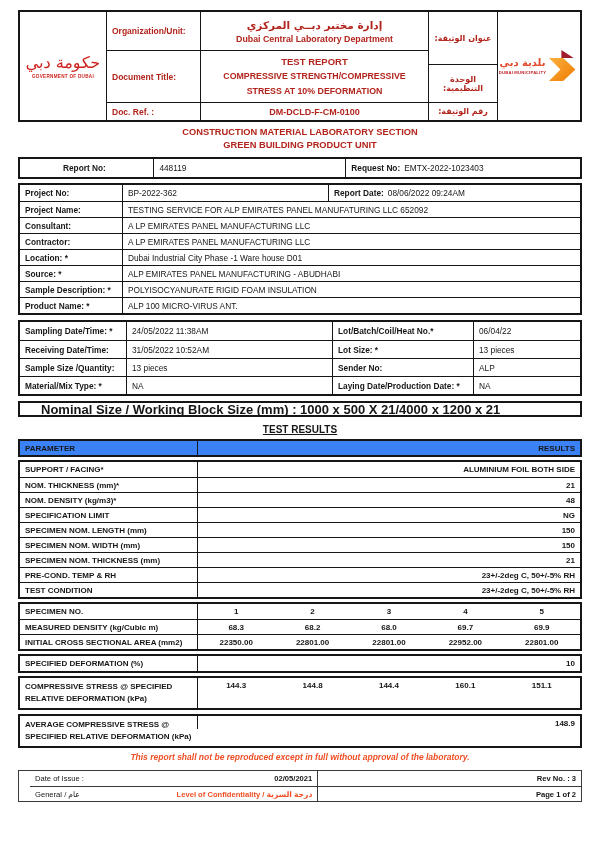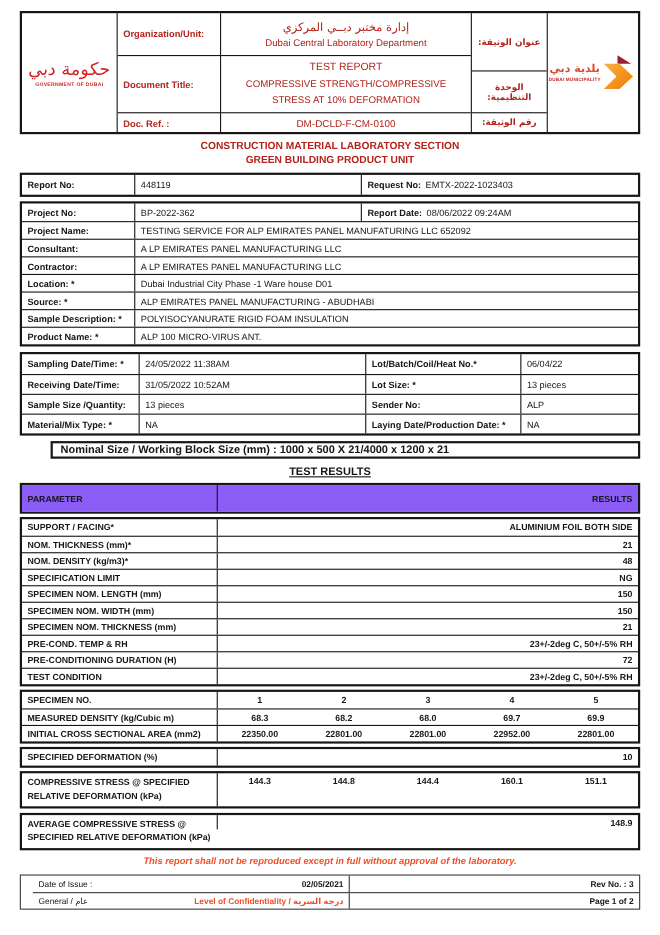--- a/index.html
+++ b/index.html
@@ -19,21 +19,21 @@
   .c-govlogo { width:86px; align-items:center; justify-content:center; }
   .c-enlabels { width:94px; }
   .c-mid { width:228px; }
   .c-arlabels { width:69px; }
   .c-dmlogo { width:83px; align-items:center; justify-content:center; }
   .hr1 { height:38px; } .hr2 { height:52px; } .hr3 { height:18px; }
   .hdr .cell { display:flex; flex-direction:column; justify-content:center; }
   .hdr .cell + .cell { border-top:1px solid #161616; }
   .enlab { padding-left:5px; font-weight:700; color:#b2241c; font-size:8.5px; }
   .arlab { align-items:center; font-weight:700; color:#b2241c; font-size:8px; text-align:center; }
-  .midcell { align-items:center; text-align:right; color:#b2241c; font-weight:400; }
+  .midcell { align-items:center; text-align:right; color:#b2241c; font-weight:700; }
   .mid-ar { font-size:10.5px; line-height:15px; }
   .mid-en { font-size:8.8px; line-height:12px; }
   .ttl1 { font-size:9.5px; line-height:15px; }
   .ttl2, .ttl3 { font-size:8.8px; line-height:15px; }
   .refv { font-size:9px; }
 
   .govlogo { text-align:center; color:#cf2420; }
   .govlogo .calli { font-size:16px; line-height:18px; transform:skewX(-6deg); }
   .govlogo .cap { font-size:4.6px; font-weight:700; letter-spacing:.3px; margin-top:2px; }
 
@@ -48,45 +48,45 @@
 
   
   .tbl { border:2px solid #161616; background:#fff; }
   .thin { border-width:1px; border-color:#3a3a3a;padding-left:11px; }
   .trow { display:flex; align-items:stretch; }
   .trow + .trow { border-top:1px solid #161616; }
   .tcell { display:flex; align-items:center; padding:1px 5px; font-size:8.3px; overflow:hidden; white-space:nowrap; }
   .tcell + .tcell { border-left:1px solid #161616; }
   .lab { font-weight:700; }
 
-  .report-tbl { margin-top:5px; }
+  .report-tbl { margin-top:5px;padding-left:38px; }
   .report-tbl .trow { height:18px; }
   .w-lab { width:102px; } .w-val { width:206px; } .w-right { width:252px; }
   .inline-lab { font-weight:700; margin-right:4px; }
 
   .project-tbl { margin-top:4px; }
   .project-tbl .trow { height:16px; }
   .project-tbl .w-fullval { width:458px; }
 
   .sampling-tbl { margin-top:5px; }
   .sampling-tbl .trow { height:18px; }
   .s1 { width:106px; } .s2 { width:206px; } .s3 { width:141px; } .s4 { width:107px; }
 
-  .nominal { margin-top:5px; border:2px solid #161616; height:16px; display:flex; align-items:center; padding:0 7px; font-size:10px; font-weight:700;margin-left:28px; }
+  .nominal { margin-top:5px; border:2px solid #161616; height:16px; display:flex; align-items:center; padding:0 21px; font-size:13px; font-weight:700; }
 
   .results-heading { margin-top:7px; text-align:center; font-size:10px; font-weight:700; text-decoration:underline; }
 
   
   .res { margin-top:3px; }
   .res .trow { height:15px; }
   .res .tcell { font-size:8px; }
   .p-col { width:177px; font-weight:700; }
   .r-col { width:383px; justify-content:flex-end; font-weight:700; }
   .res-hdr { margin-top:4px; }
-  .res-hdr .trow { height:24px; background:#8b5cf6; }
+  .res-hdr .trow { height:14px; background:#3b82f6; }
   .vals5 { width:383px; display:flex; padding:0; }
   .vals5 span { width:20%; text-align:center; font-weight:700; font-size:8px; align-self:center; }
   .two-line { flex-direction:column; align-items:flex-start; justify-content:center; line-height:12px; white-space:normal; }
   .res-tall .trow { height:30px; }
   .res-tall .vals5 span, .res-tall .r-col { align-self:flex-start; padding-top:3px; }
   .res-tall .r-col { align-items:flex-start; }
 
   
   .addr { margin-top:16px; text-align:center; font-family:"Liberation Serif","DejaVu Serif",serif; font-weight:700; font-size:8.2px; color:#111; }
   .disclaimer { margin-top:4px; text-align:center; font-style:italic; font-weight:700; font-size:8.5px; color:#ef4e24; }
@@ -400,28 +400,20 @@
       <div class="trow">
         <div class="tcell p-col">
             <span>PRE-COND. TEMP &amp; RH</span>
           </div>
         <div class="tcell r-col">
             <span>23+/-2deg C, 50+/-5% RH</span>
           </div>
       </div>
       <div class="trow">
         <div class="tcell p-col">
-            <span>PRE-CONDITIONING DURATION (H)</span>
-          </div>
-        <div class="tcell r-col">
-            <span>72</span>
-          </div>
-      </div>
-      <div class="trow">
-        <div class="tcell p-col">
             <span>TEST CONDITION</span>
           </div>
         <div class="tcell r-col">
             <span>23+/-2deg C, 50+/-5% RH</span>
           </div>
       </div>
     </div>
 
     <div class="tbl res">
       <div class="trow">

